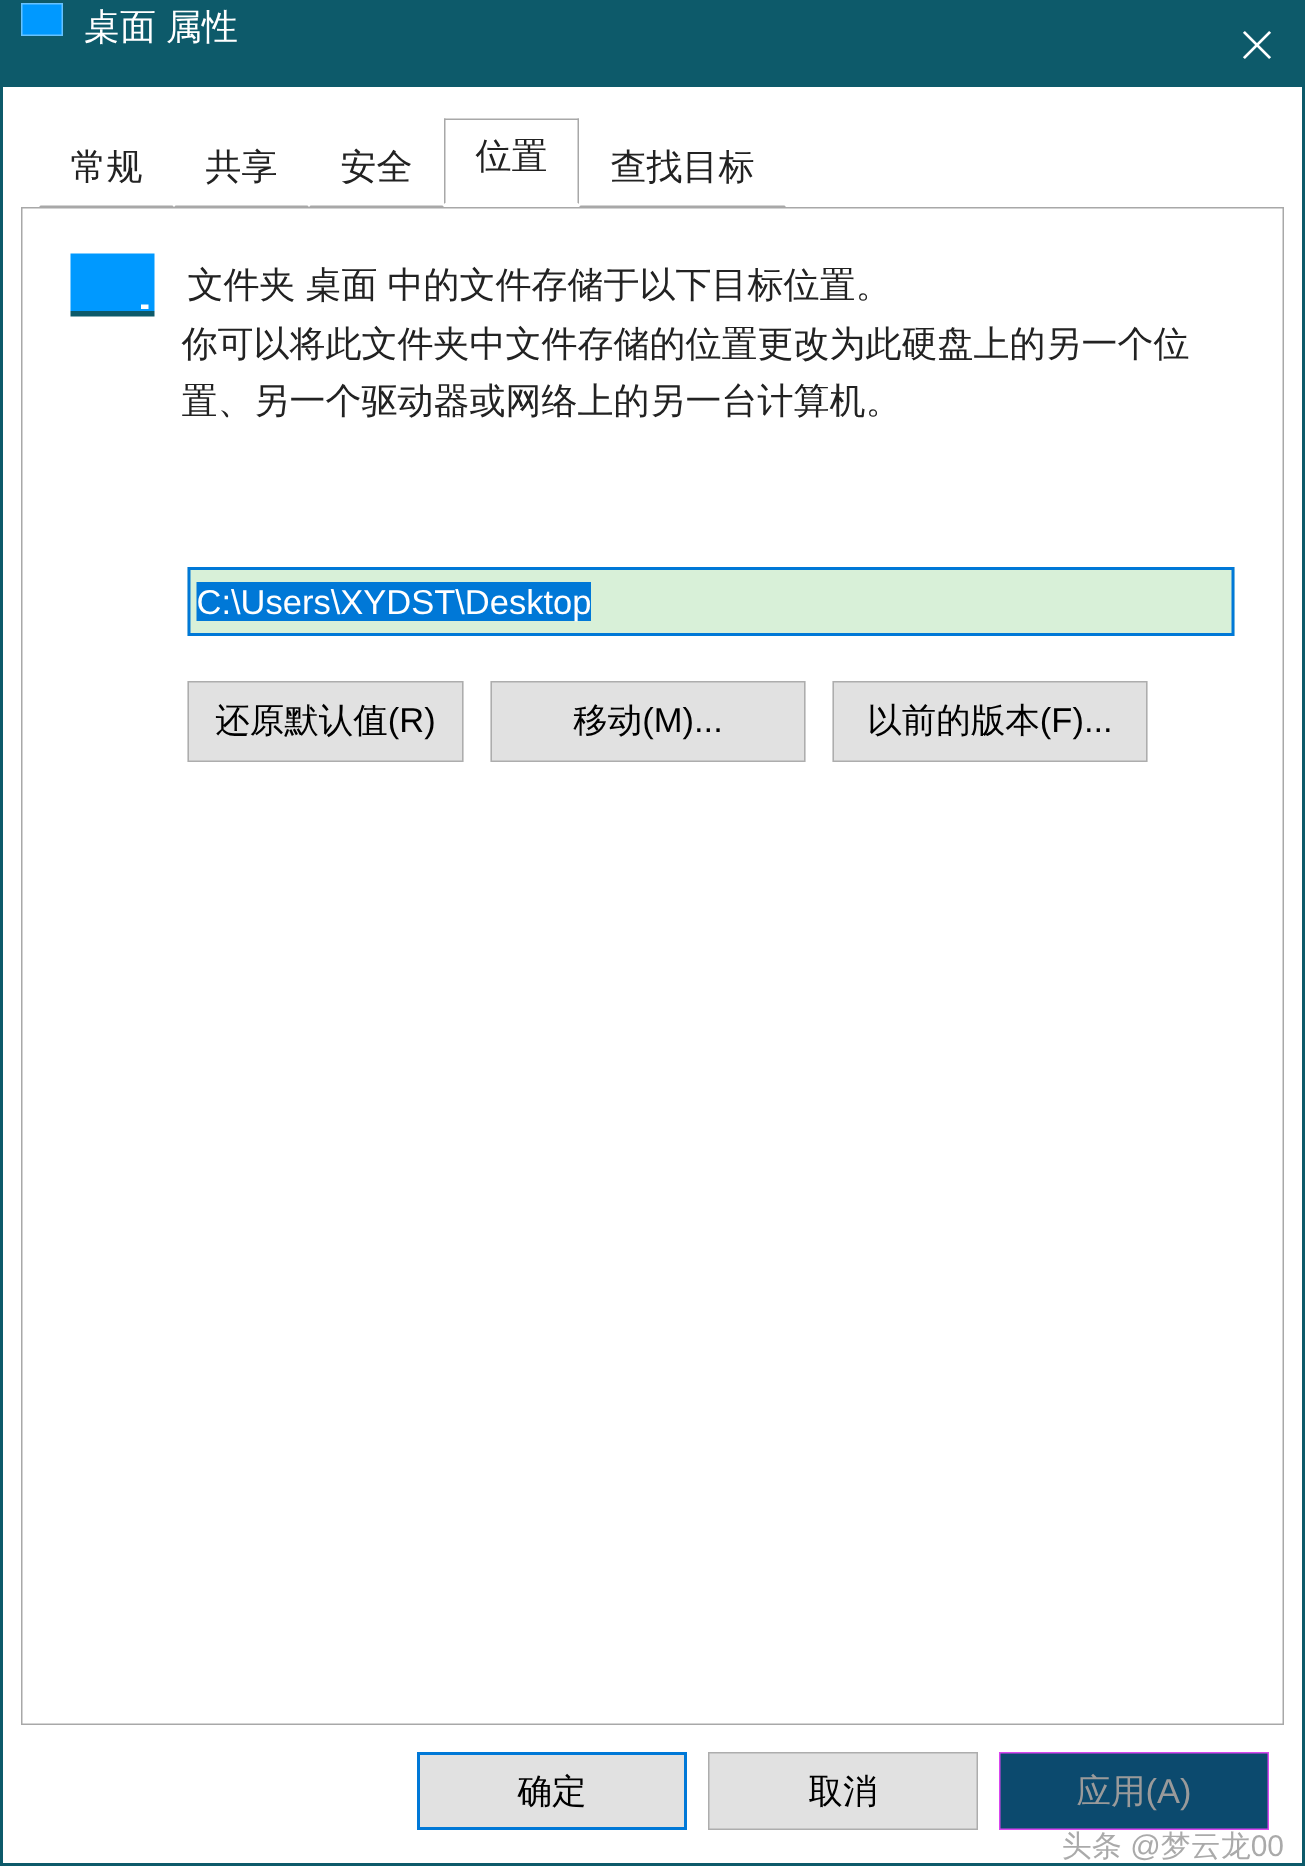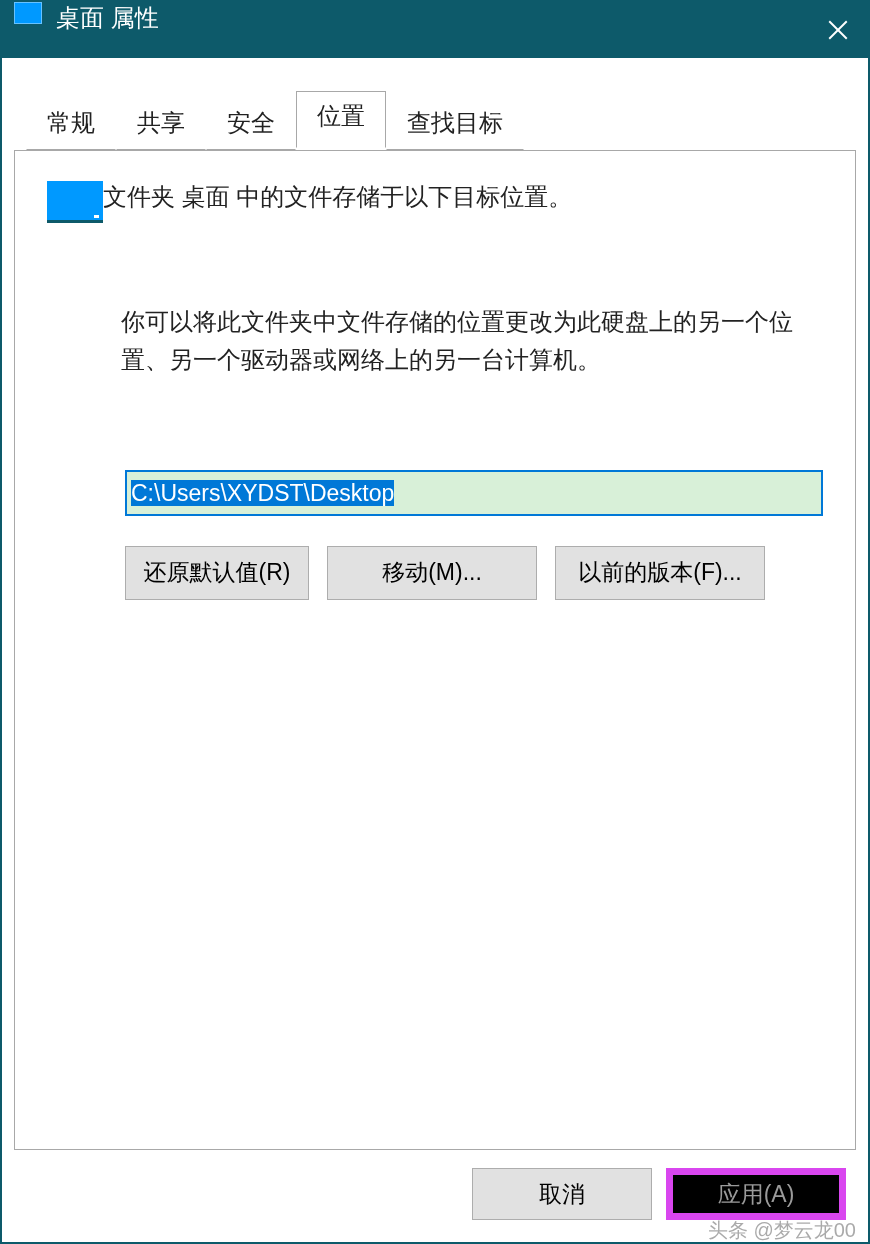--- a/index.html
+++ b/index.html
@@ -86,22 +86,22 @@
       border: 1px solid #a8a8a8;
       border-top: 1px solid #a8a8a8;
       flex: 1;
       padding: 30px 32px;
       position: relative;
       margin-top: -1px;
       z-index: 2;
     }
     .header-row {
       display: flex;
-      align-items: flex-start;
-      margin-bottom: 80px;
+      align-items: center;
+      gap: 22px;
     }
     .desktop-icon {
       width: 56px;
       height: 42px;
       background: linear-gradient(to bottom, #0099ff 0%, #0099ff 92%, #0d5a6a 92%, #0d5a6a 100%);
       flex-shrink: 0;
       position: relative;
     }
     .desktop-icon::after {
       content: "";
@@ -157,21 +157,21 @@
       font-family: "Microsoft YaHei", sans-serif;
       padding: 0;
     }
     .btn-restore { width: 184px; }
     .btn-move { width: 210px; }
     .btn-find { width: 210px; }
     .body-area {
       flex: 1;
       display: flex;
       flex-direction: column;
-      padding: 12px 12px 12px 12px;
+      padding: 0 12px 12px 12px;
     }
     .bottom-buttons {
       display: flex;
       justify-content: flex-end;
       gap: 14px;
       padding: 18px 10px 10px 0;
     }
     .btn-bottom {
       width: 180px;
       height: 52px;
@@ -181,22 +181,22 @@
     }
     .btn-ok {
       background: #e1e1e1;
       border: 2px solid #0078d7;
     }
     .btn-cancel {
       background: #e1e1e1;
       border: 1px solid #adadad;
     }
     .btn-apply {
-      background: #000000;
-      border: 7px solid #d946ef;
+      background: #0c4a6e;
+      border: 1px solid #d946ef;
       color: #9a9a9a;
       cursor: default;
     }
     .watermark {
       position: absolute;
       right: 14px;
       bottom: 0;
       font-size: 20px;
       color: rgba(100,100,100,0.55);
       pointer-events: none;
@@ -242,19 +242,20 @@
       </div>
 
       <div class="action-buttons">
         <button class="btn btn-restore">还原默认值(R)</button>
         <button class="btn btn-move">移动(M)...</button>
         <button class="btn btn-find">以前的版本(F)...</button>
       </div>
     </div>
 
     <div class="bottom-buttons">
+      <button class="btn-bottom btn-ok">确定</button>
       <button class="btn-bottom btn-cancel">取消</button>
       <button class="btn-bottom btn-apply" disabled="">应用(A)</button>
     </div>
   </div>
 
   <div class="watermark">头条 @梦云龙00</div>
 </div>
 
 </body></html>

